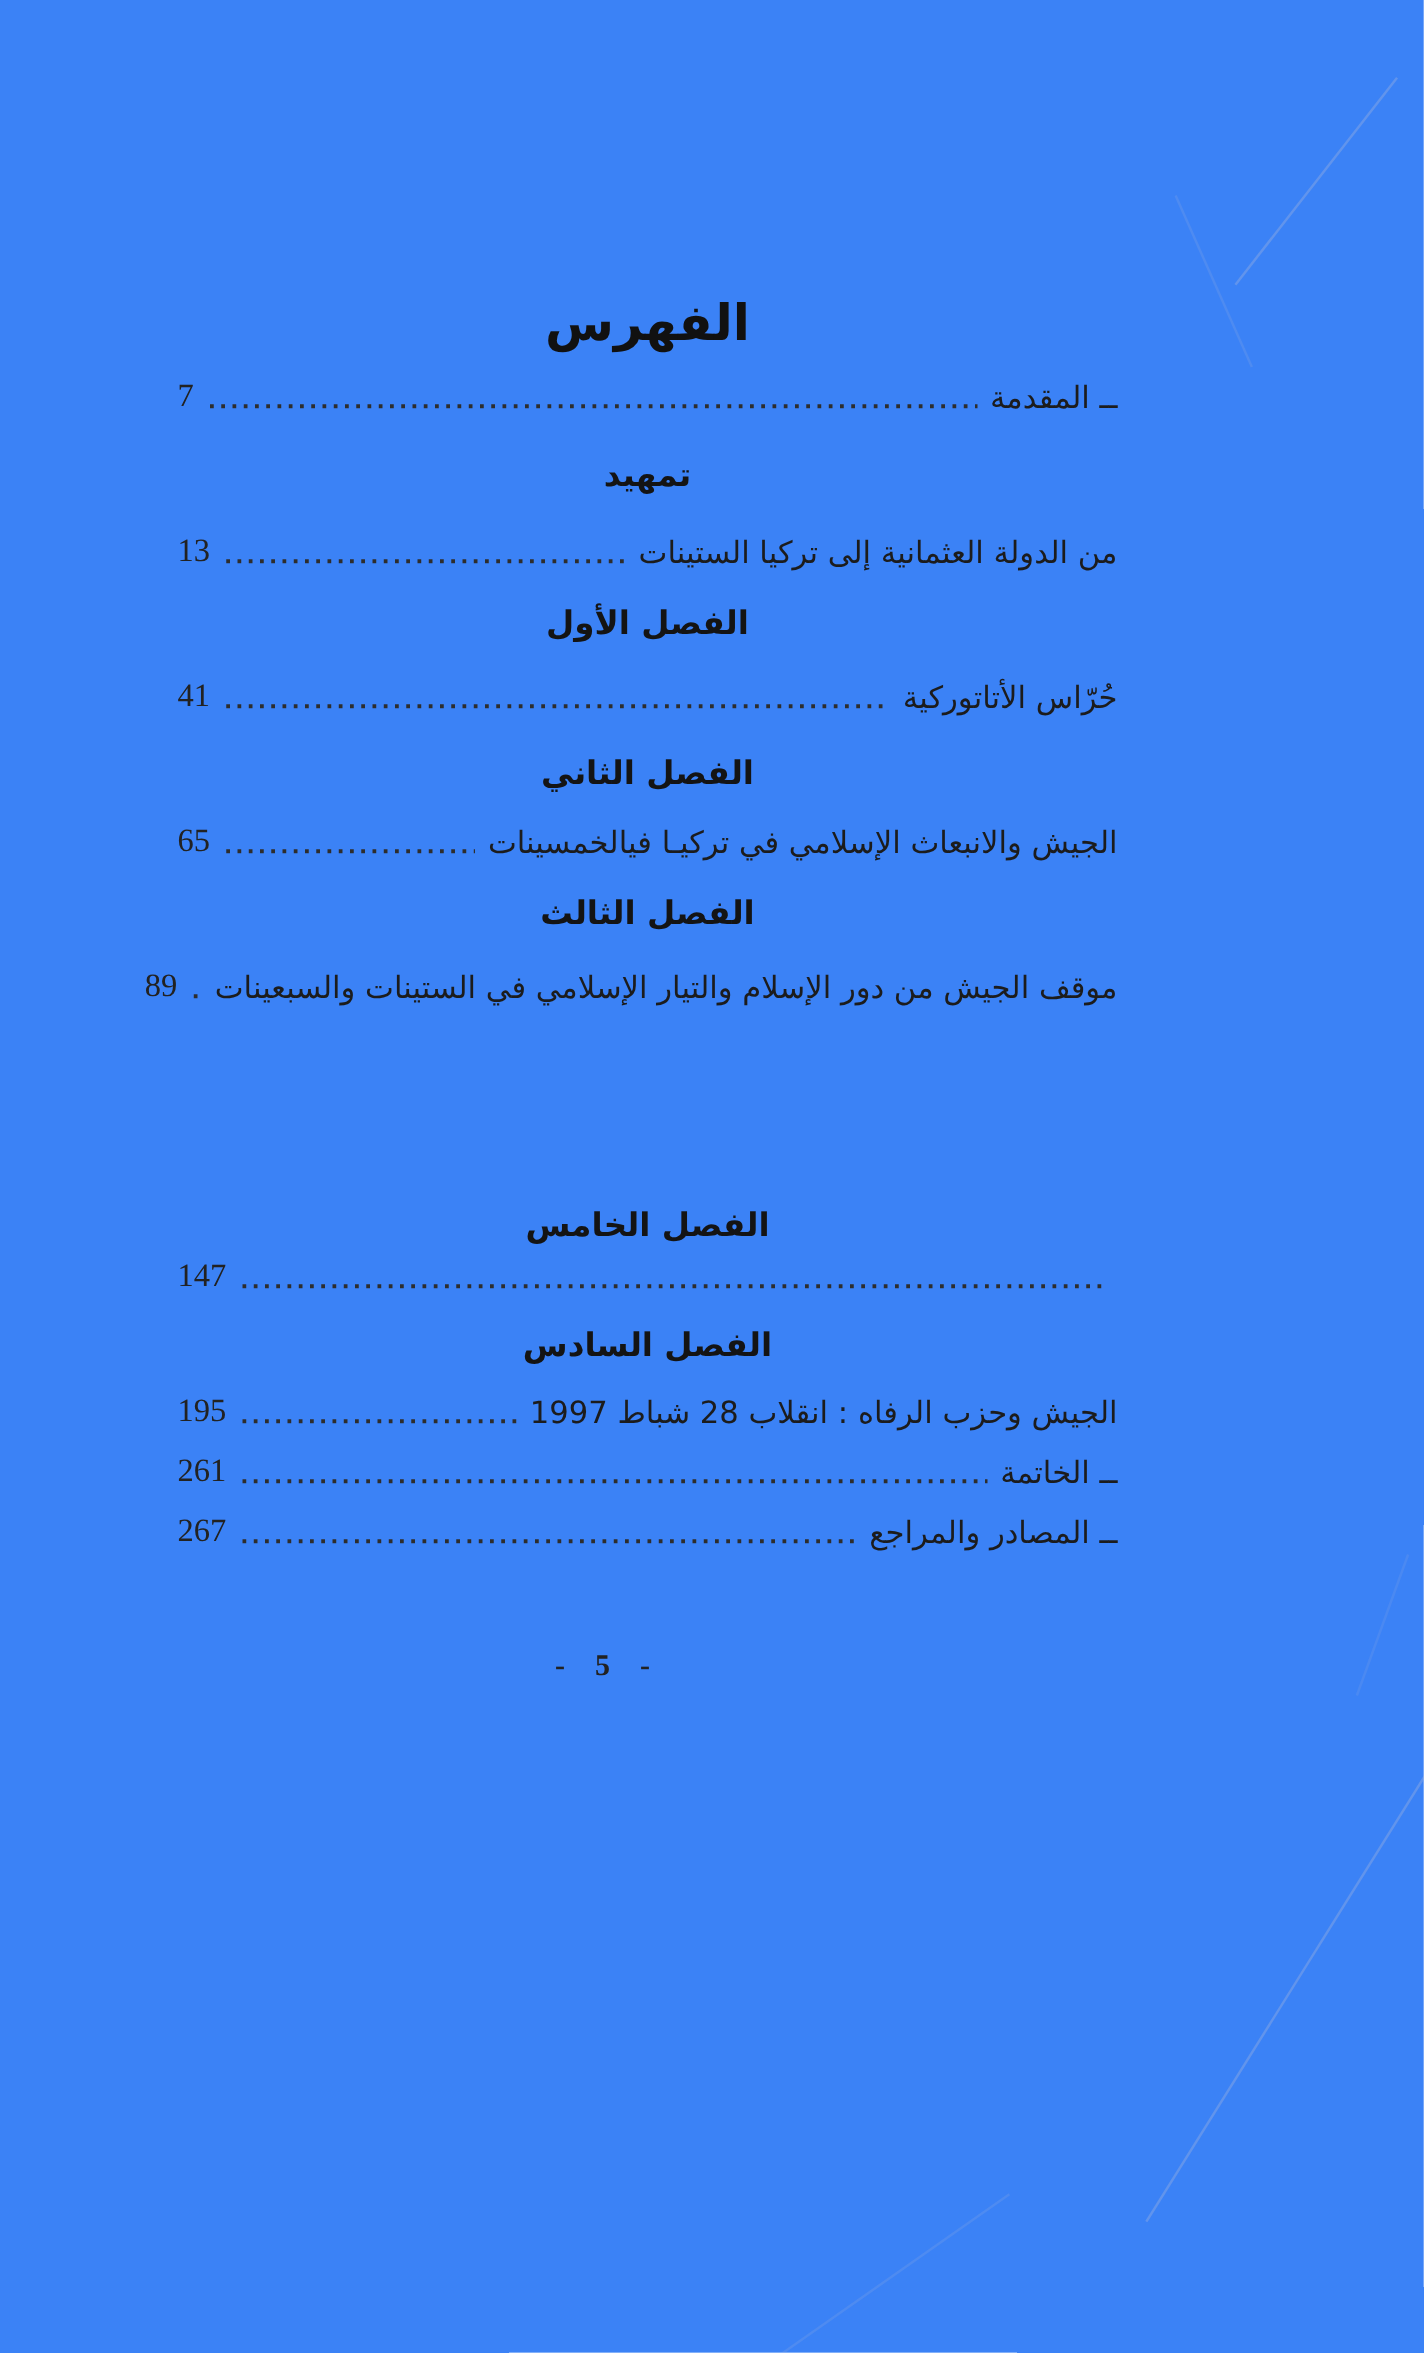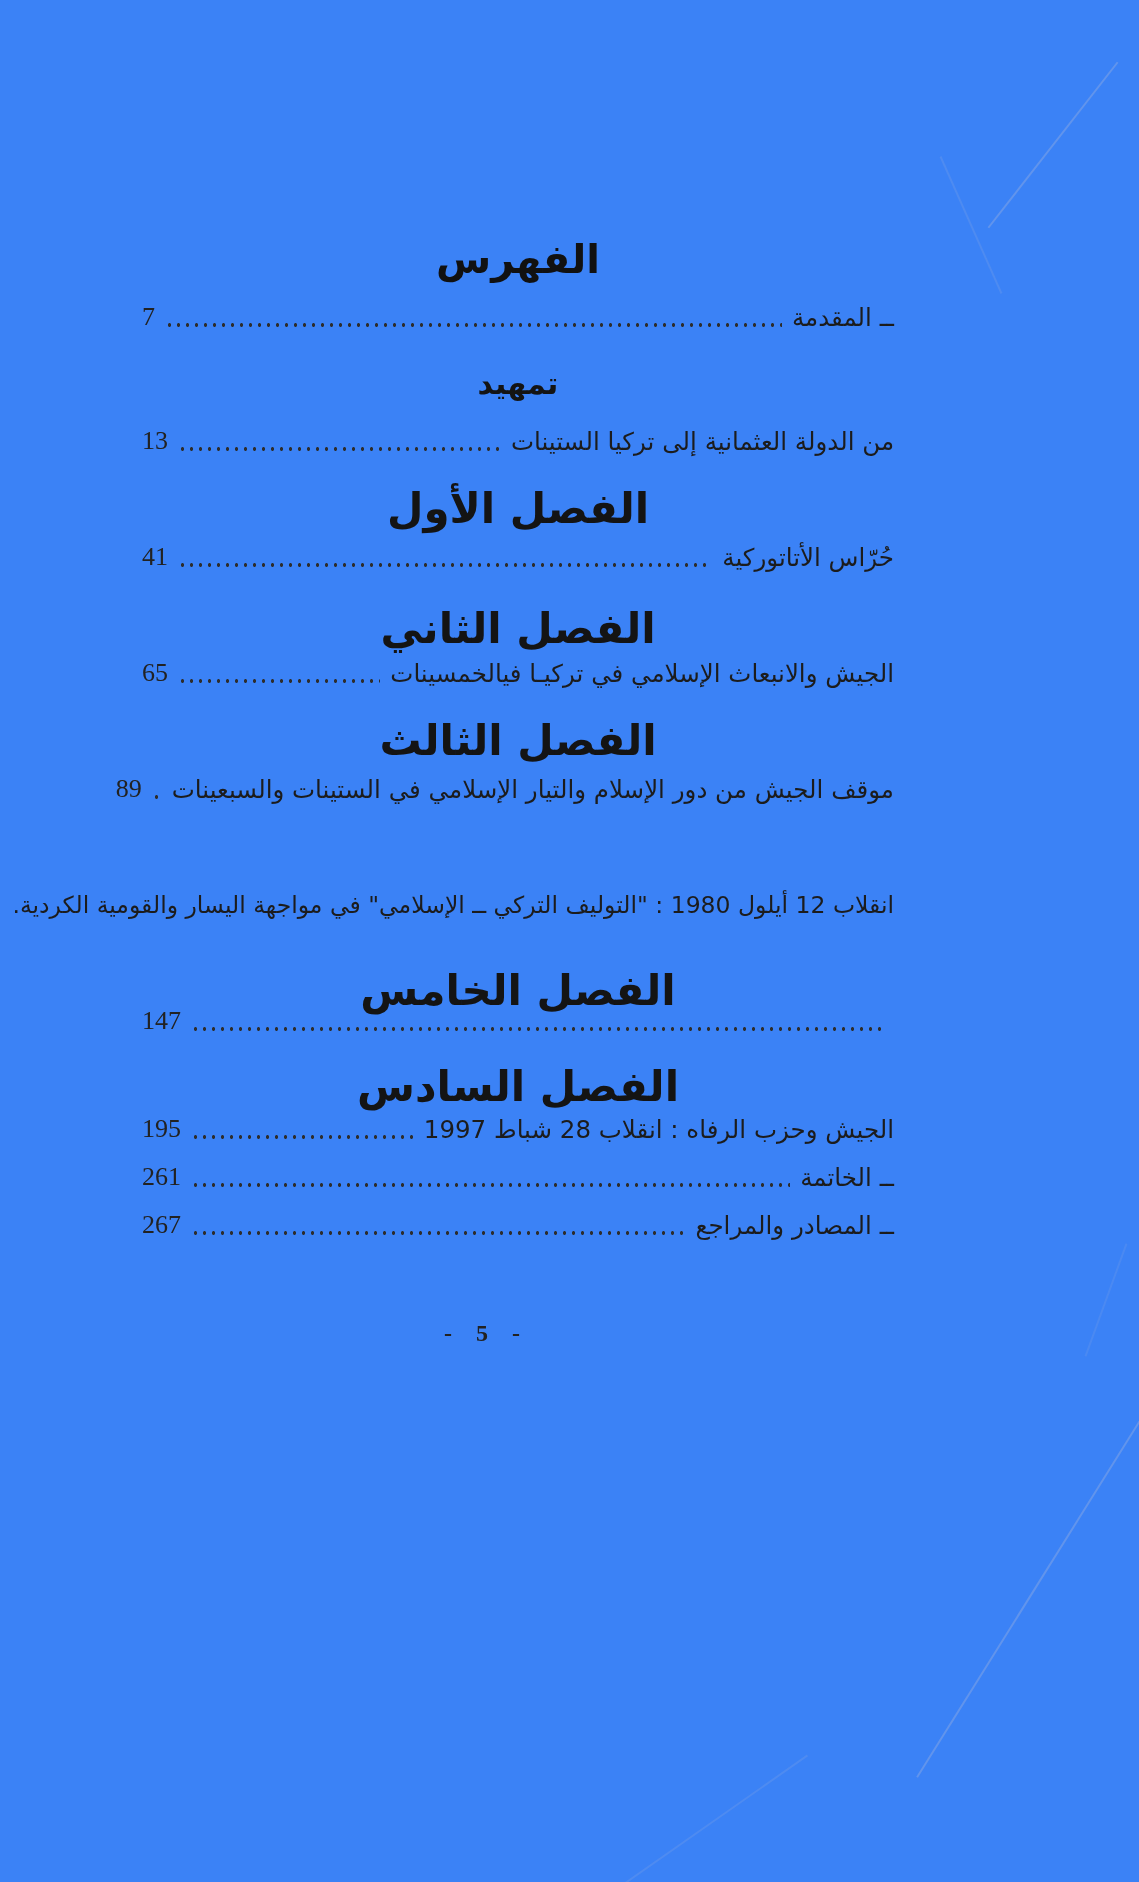--- a/index.html
+++ b/index.html
@@ -20,21 +20,21 @@
   .crease.c4{width:2px;height:260px;left:700px;top:1700px;transform:rotate(55deg);opacity:.5;}
   .crease.c5{width:2px;height:120px;left:1105px;top:1240px;transform:rotate(20deg);opacity:.4;}
 
   .doc-title{
     position:absolute;left:142px;width:752px;text-align:center;
     font-size:40px;font-weight:bold;color:#111;
     letter-spacing:1px;
   }
   .section-heading{
     position:absolute;left:142px;width:752px;text-align:center;
-    font-size:42px;font-weight:bold;color:#141414;
+    font-size:26px;font-weight:bold;color:#141414;
   }
   .entry{
     position:absolute;left:142px;width:752px;height:42px;
     display:flex;align-items:center;
     font-size:24.5px;color:#1c1c1c;
   }
   .entry .label{white-space:nowrap;}
   .entry .dots{
     flex:1;height:8px;min-width:10px;
     margin:0 10px;
@@ -43,21 +43,21 @@
     background-size:9px 8px;background-repeat:repeat-x;background-position:0 center;
   }
   .entry.nodots .dots{background:none;margin:0 4px;}
   .entry .pagenum{
     font-family:"Liberation Serif",serif;
     font-size:26px;color:#222;white-space:nowrap;
   }
 
   .t-title{top:236px;}
   .e-intro{top:296px;}
-  .h-preface{top:366px;font-size:30px;}
+  .h-preface{top:366px;font-size:26px;}
   .e-preface{top:420px;}
   .h-ch1{top:484px;}
   .e-ch1{top:536px;}
   .h-ch2{top:604px;}
   .e-ch2{top:652px;}
   .h-ch3{top:716px;}
   .e-ch3{top:768px;}
   .h-ch4{top:838px;}
   .e-ch4{top:884px;font-size:23.5px;}
   .h-ch5{top:954px;margin-top:12px;}
@@ -115,25 +115,20 @@
     <span class="pagenum">65</span>
   </div>
 
   <div class="section-heading h-ch3">الفصل الثالث</div>
   <div class="entry e-ch3" dir="rtl">
     <span class="label">موقف الجيش من دور الإسلام والتيار الإسلامي  في الستينات والسبعينات</span>
     <span class="dots"></span>
     <span class="pagenum">89</span>
   </div>
 
-  <div class="entry e-ch4 nodots" dir="rtl">
-    <span class="label">انقلاب 12 أيلول 1980 : "التوليف التركي ــ  الإسلامي" في مواجهة اليسار والقومية الكردية.</span>
-    <span class="dots"></span>
-
-  </div>
 
   <div class="section-heading h-ch5">الفصل الخامس</div>
   <div class="entry e-ch5" dir="rtl">
     <span class="dots"></span>
     <span class="pagenum">147</span>
   </div>
 
   <div class="section-heading h-ch6">الفصل السادس</div>
   <div class="entry e-ch6a" dir="rtl">
     <span class="label">الجيش وحزب الرفاه : انقلاب 28 شباط 1997</span>

